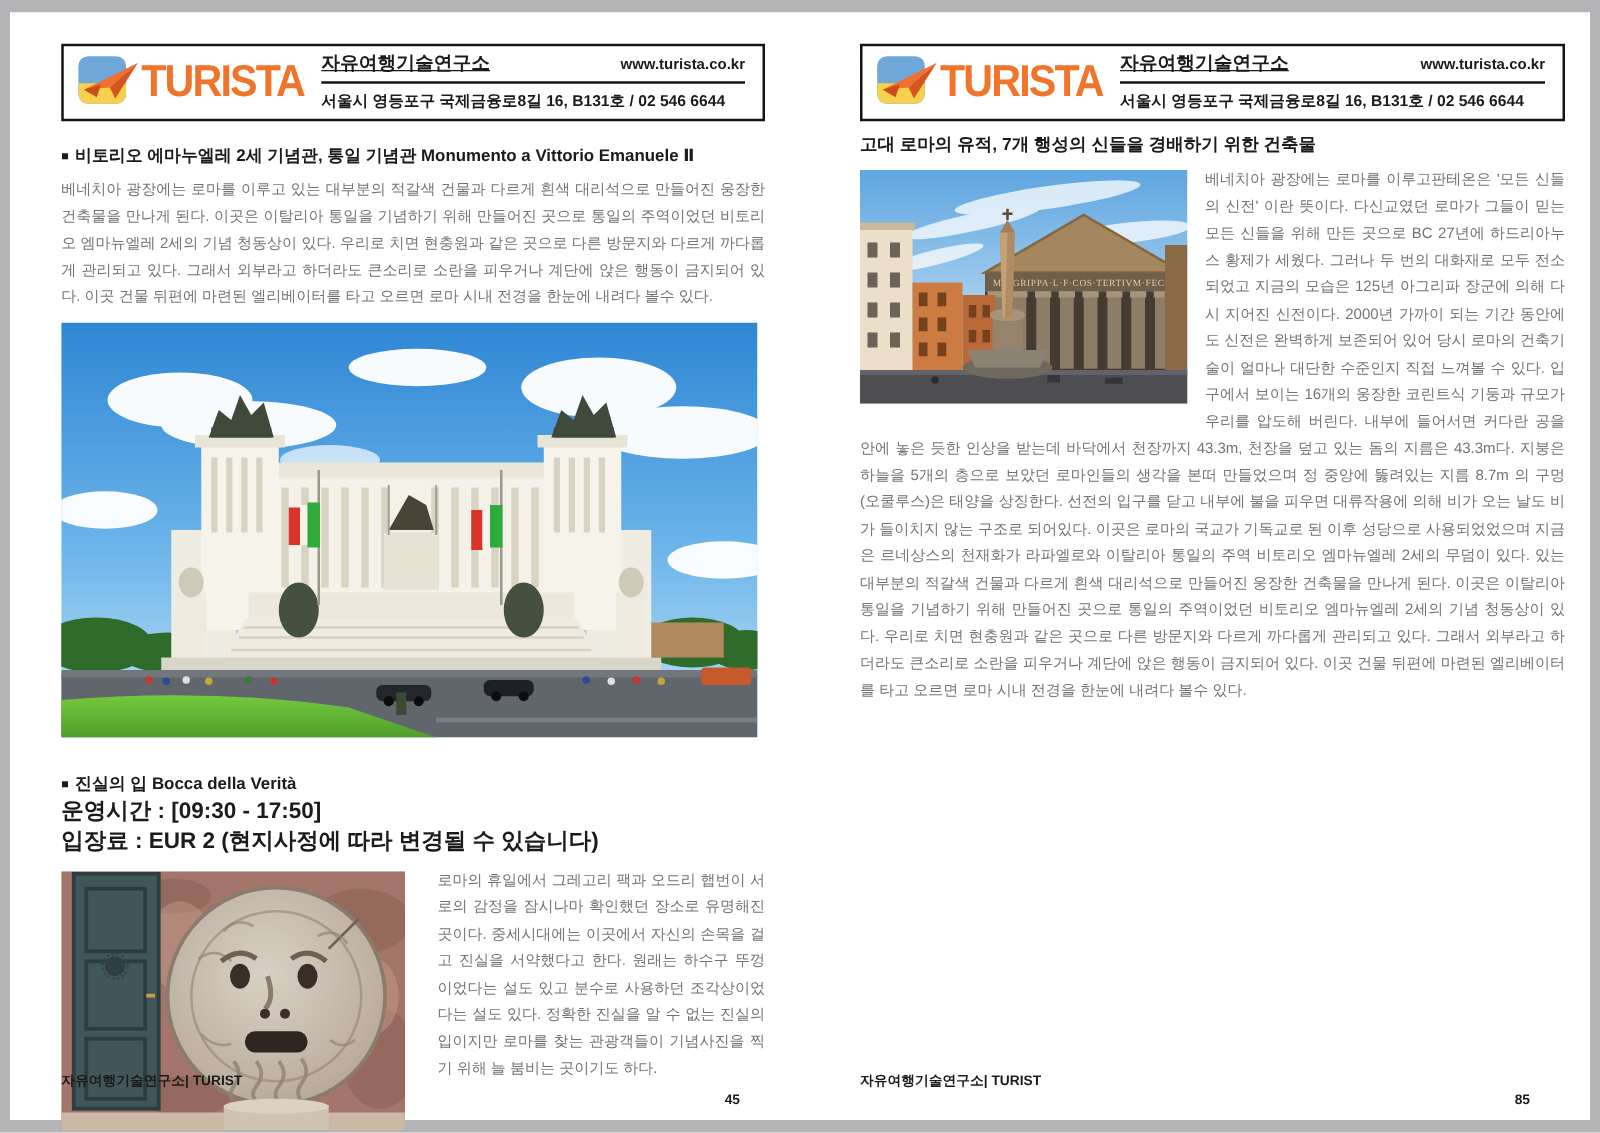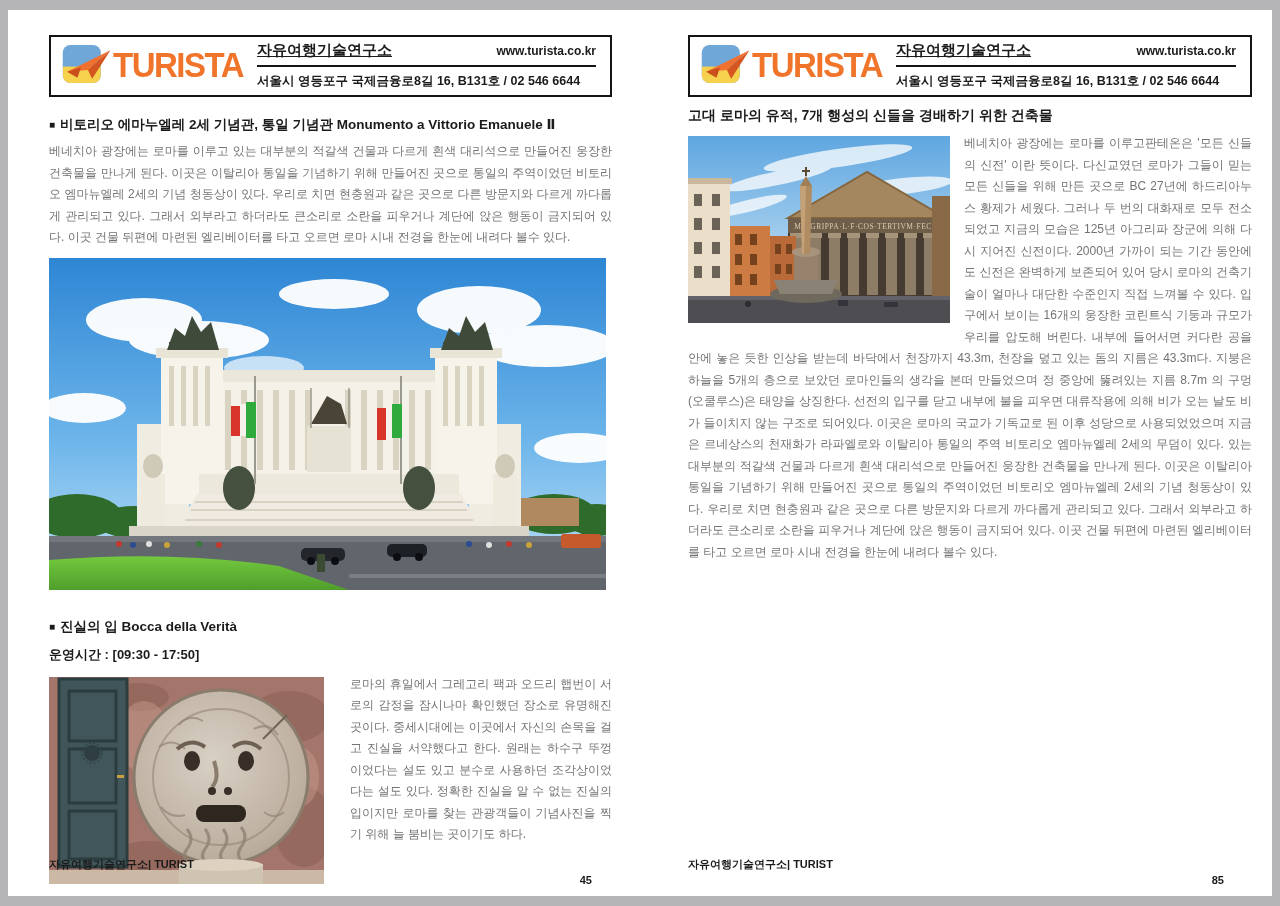--- a/index.html
+++ b/index.html
@@ -39,21 +39,21 @@
   .head-row2 { padding-top:6px; font-size:12.5px; font-weight:bold; }
 
   
   .sec-title { font-size:13.5px; font-weight:bold; margin-top:19px; }
   .sec-title .bullet { font-size:10px; vertical-align:1px; margin-right:5px; }
   .subtitle { font-size:14px; font-weight:bold; margin-top:10px; }
   .body {
     font-size:12px; line-height:21.5px; color:#737373;
     text-align:justify; margin-top:7px;
   }
-  .info { font-size:13px; font-weight:bold; margin-top:10px; }
+  .info { font-size:18px; font-weight:bold; }
 
   .photo { display:block; }
   .photo svg { display:block; }
   .photo-large { margin-top:9px; }
   .flow { margin-top:8px; }
   .flow::after { content:""; display:block; clear:both; }
   .float-photo { float:left; margin:3px 14px 6px 0; }
   .photo-bocca { margin-right:26px; }
 
   
@@ -243,20 +243,21 @@
         <rect x="512" y="276" width="40" height="14" rx="3" fill="#c75a2c"></rect>
 
         <path d="M0,332 L0,302 Q120,292 230,308 L300,332 Z" fill="url(#grass1)"></path>
         <rect x="300" y="316" width="257" height="4" fill="#888d94" opacity="0.6"></rect>
         <rect x="268" y="296" width="8" height="18" fill="#3b4a33"></rect>
       </svg>
     </div>
 
     <h2 class="sec-title" style="margin-top:28px"><span class="bullet">■</span><span>진실의 입 Bocca della Verità</span></h2>
     <p class="info">운영시간 : [09:30 - 17:50]</p>
+    <p class="info">입장료 : EUR 2 (현지사정에 따라 변경될 수 있습니다)</p>
 
     <div class="flow">
       <div class="photo float-photo photo-bocca">
         <svg width="275" height="207" viewBox="0 0 275 207">
           <defs>
             <radialGradient id="disc1" cx="0.45" cy="0.4" r="0.8">
               <stop offset="0" stop-color="#d8d0c4"></stop>
                   <stop offset="0.7" stop-color="#bcae9f"></stop>
                   <stop offset="1" stop-color="#9f9283"></stop>
             </radialGradient>

